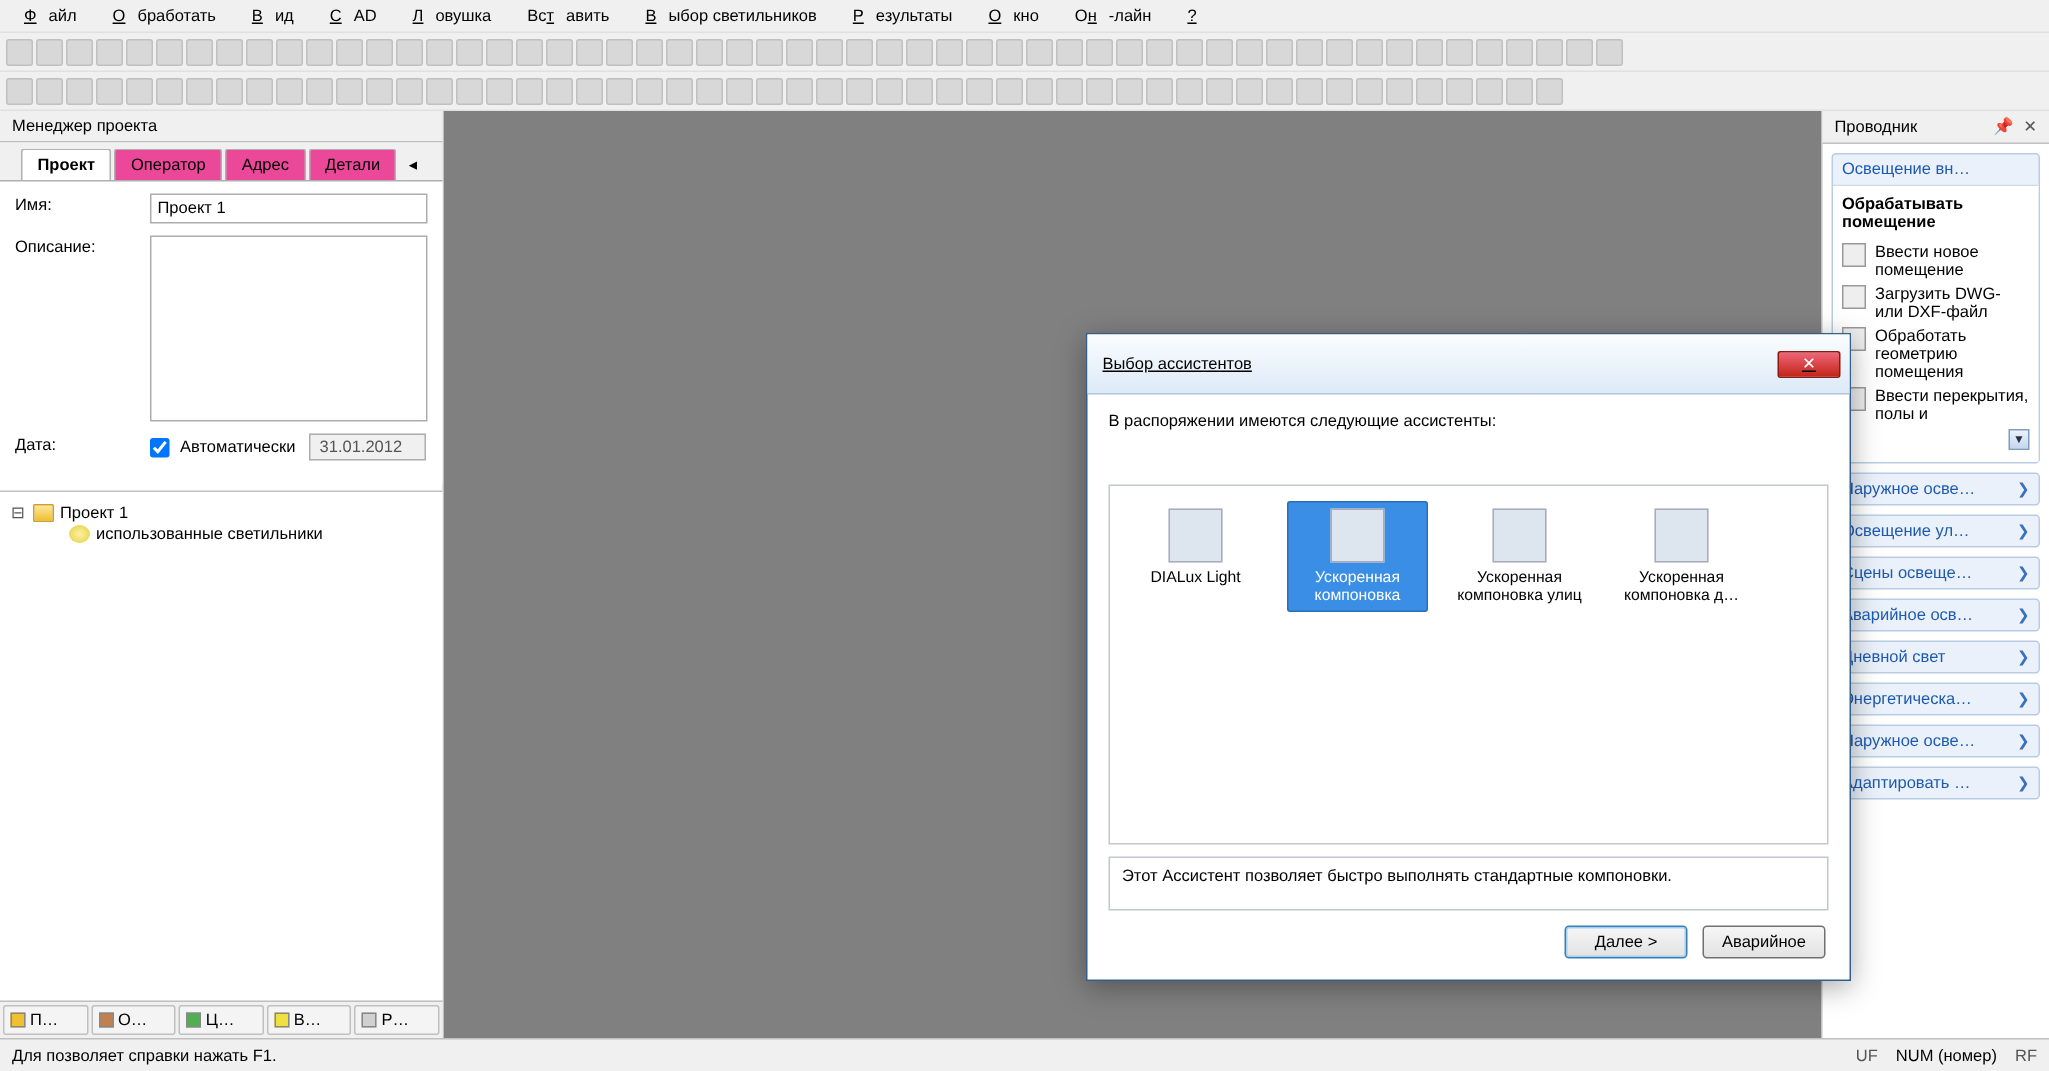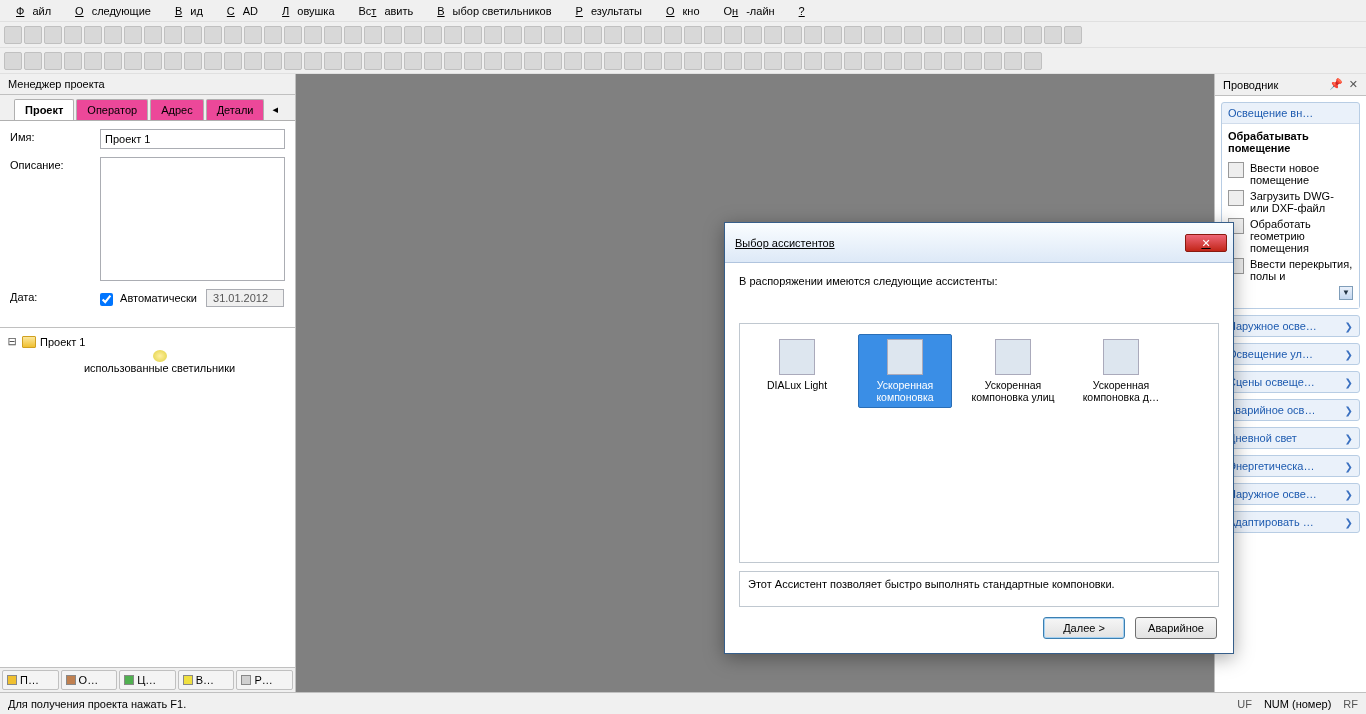--- a/index.html
+++ b/index.html
@@ -77,21 +77,21 @@
 
 
 .statusbar { position: absolute; left: 0; bottom: 0; width: 100%; height: 22px; background: #f0f0f0; border-top: 1px solid #c0c0c0; display: flex; align-items: center; padding: 0 8px; font-size: 11px; }
 .statusbar .sb-right { margin-left: auto; display: flex; gap: 12px; color: #555; }
 </style>
 </head>
 <body>
 
 <div class="menubar">
   <span><u>Ф</u><span>айл</span></span>
-  <span><u>О</u><span>следующие</span></span>
+  <span><u>О</u><span>бработать</span></span>
   <span><u>В</u><span>ид</span></span>
   <span><u>C</u><span>AD</span></span>
   <span><u>Л</u><span>овушка</span></span>
   <span>Вс<u>т</u><span>авить</span></span>
   <span><u>В</u><span>ыбор светильников</span></span>
   <span><u>Р</u><span>езультаты</span></span>
   <span><u>О</u><span>кно</span></span>
   <span>О<u>н</u><span>-лайн</span></span>
   <span><u>?</u></span>
 </div>
@@ -235,21 +235,21 @@
           <span class="date-val">31.01.2012</span>
         </div>
       </div>
     </div>
     <div class="tree-area">
       <div class="tree-node">
         <span class="tree-expand">⊟</span>
         <span class="tree-icon folder-icon"></span>
         <span>Проект 1</span>
       </div>
-      <div class="tree-node" style="padding-left:24px;flex-direction:column;">
+      <div class="tree-node" style="padding-left:24px;">
         <span class="tree-expand"></span>
         <span class="tree-icon light-icon"></span>
         <span>использованные светильники</span>
       </div>
     </div>
     <div class="bottom-tabs">
       <div class="bt-tab">
           <span class="bt-ico" style="background:#f0c030"></span>
           <span>П…</span>
         </div>
@@ -391,19 +391,19 @@
           <div class="rp-head">
             <span>Адаптировать …</span>
             <span class="chev">❯</span>
           </div>
         </div>
       </div>
   </div>
 </div>
 
 <div class="statusbar">
-  <span>Для получения проекта нажать F1.</span>
+  <span>Для позволяет справки нажать F1.</span>
   <span class="sb-right">
     <span>UF</span>
     <span style="color:#000">NUM (номер)</span>
     <span>RF</span>
   </span>
 </div>
 
 </body></html>

